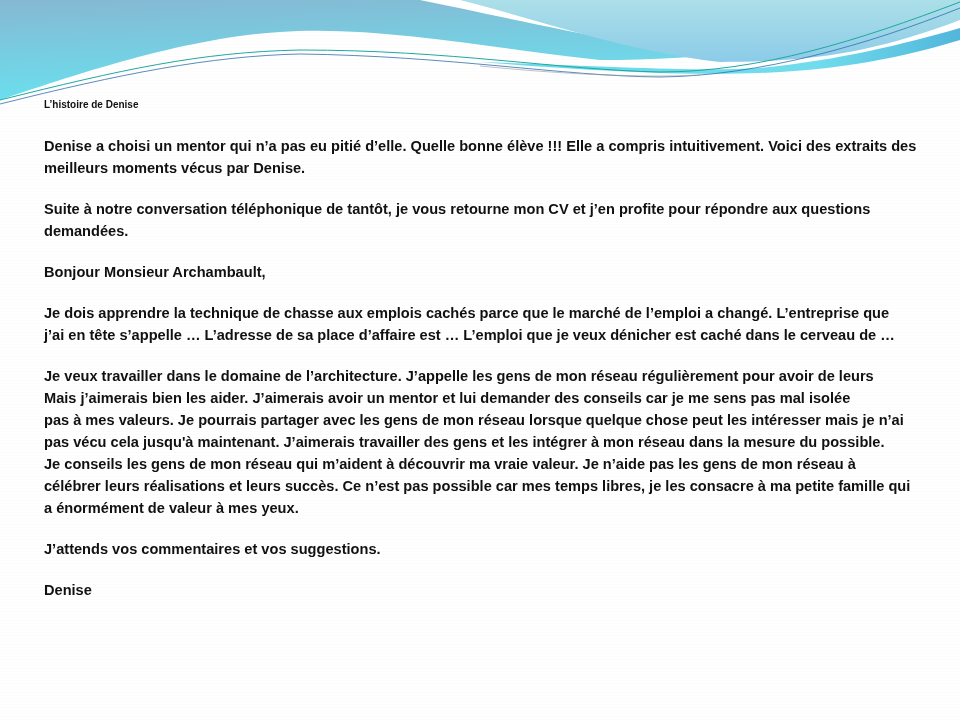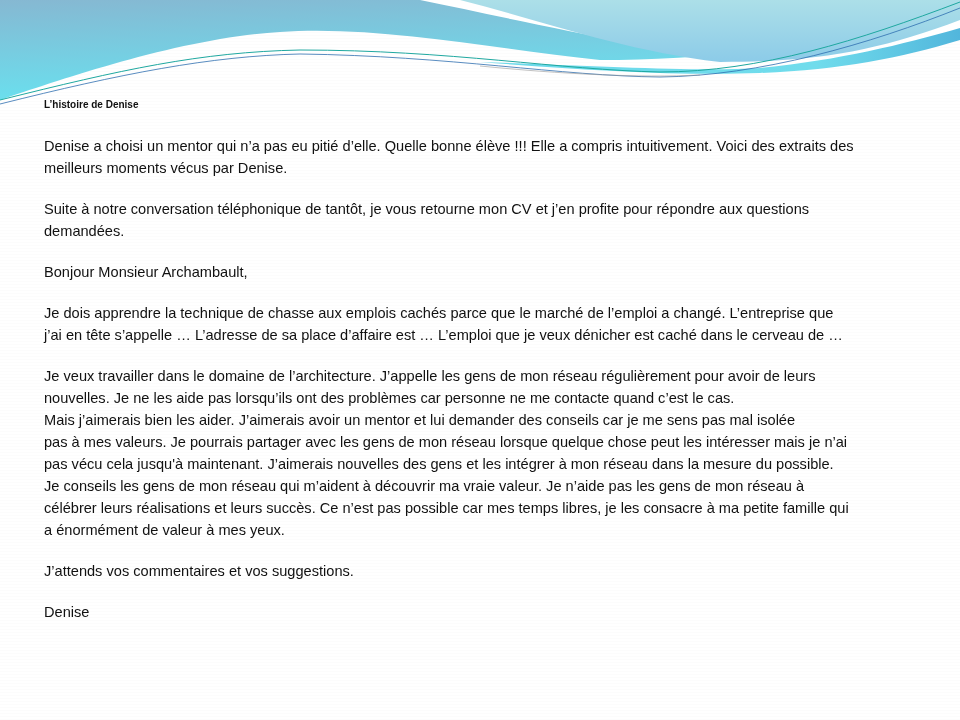--- a/index.html
+++ b/index.html
@@ -17,21 +17,21 @@
   .wave {
     position: absolute; left: 0; top: 0; width: 960px; height: 120px; z-index: 1;
   }
   .content {
     position: absolute; left: 44px; top: 94px; width: 900px; z-index: 2;
     font-size: 14.6px; line-height: 22px;
   }
   .title {
     font-weight: bold; font-size: 10px; line-height: 22px; margin: 0 0 19px 0;
   }
-  p { margin: 8px 0 19px 0; }
+  p { margin: 8px 0 19px 0; font-weight: bold; }
   .line { display: block; white-space: nowrap; }
 </style>
 </head>
 <body>
 
 <div class="bg-texture"></div>
 
 <svg class="wave" viewBox="0 0 960 120" preserveAspectRatio="none">
   <defs>
     <linearGradient id="g1" x1="0" y1="0" x2="0.3" y2="1">
@@ -79,24 +79,23 @@
     <span class="line">Bonjour Monsieur Archambault,</span>
   </p>
 
   <p>
     <span class="line">Je dois apprendre la technique de chasse aux emplois cachés parce que le marché de l’emploi a changé. L’entreprise que</span>
     <span class="line">j’ai en tête s’appelle … L’adresse de sa place d’affaire est … L’emploi que je veux dénicher est caché dans le cerveau de …</span>
   </p>
 
   <p>
     <span class="line">Je veux travailler dans le domaine de l’architecture. J’appelle les gens de mon réseau régulièrement pour avoir de leurs</span>
-    <span class="line">nouvelles. Je ne les aide pas lorsqu’ils ont des problèmes car personne ne me contacte quand c’est le cas.</span>
     <span class="line">Mais j’aimerais bien les aider. J’aimerais avoir un mentor et lui demander des conseils car je me sens pas mal isolée</span>
     <span class="line">pas à mes valeurs. Je pourrais partager avec les gens de mon réseau lorsque quelque chose peut les intéresser mais je n’ai</span>
-    <span class="line">pas vécu cela jusqu'à maintenant. J’aimerais nouvelles des gens et les intégrer à mon réseau dans la mesure du possible.</span>
+    <span class="line">pas vécu cela jusqu'à maintenant. J’aimerais travailler des gens et les intégrer à mon réseau dans la mesure du possible.</span>
     <span class="line">Je conseils les gens de mon réseau qui m’aident à découvrir ma vraie valeur. Je n’aide pas les gens de mon réseau à</span>
     <span class="line">célébrer leurs réalisations et leurs succès. Ce n’est pas possible car mes temps libres,  je les consacre à ma petite famille qui</span>
     <span class="line">a énormément de valeur à mes yeux.</span>
   </p>
 
   <p>
     <span class="line">J’attends vos commentaires et vos suggestions.</span>
   </p>
 
   <p>

